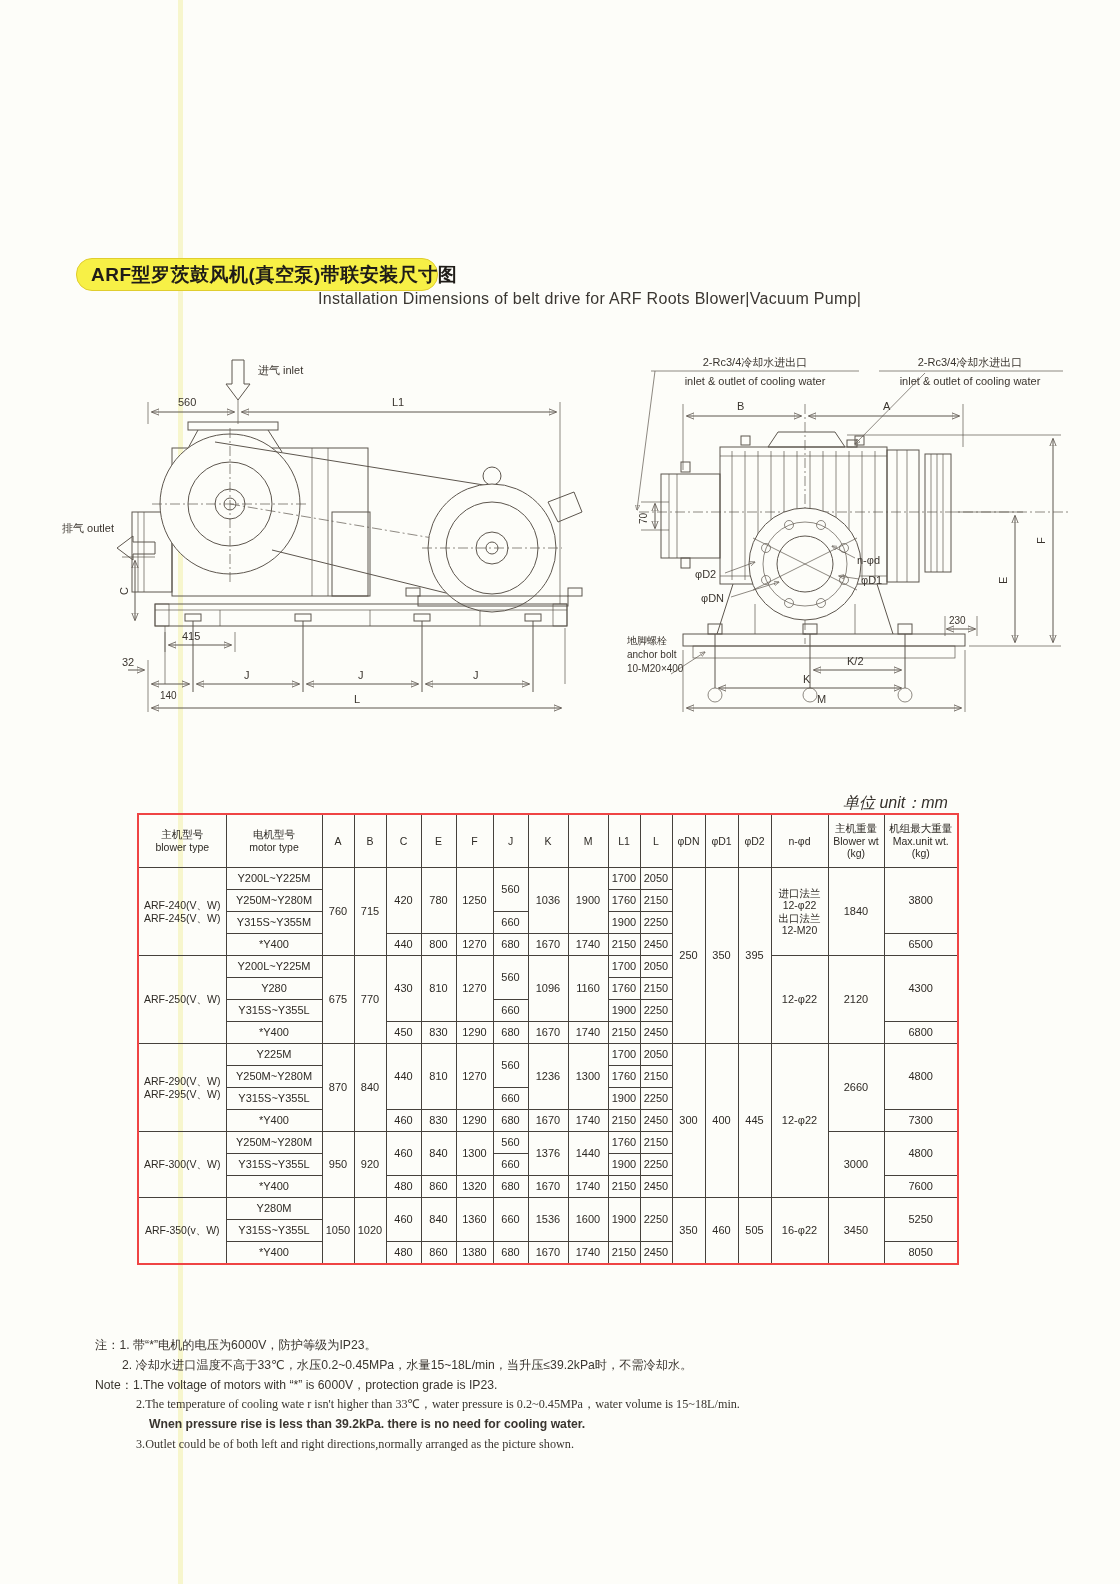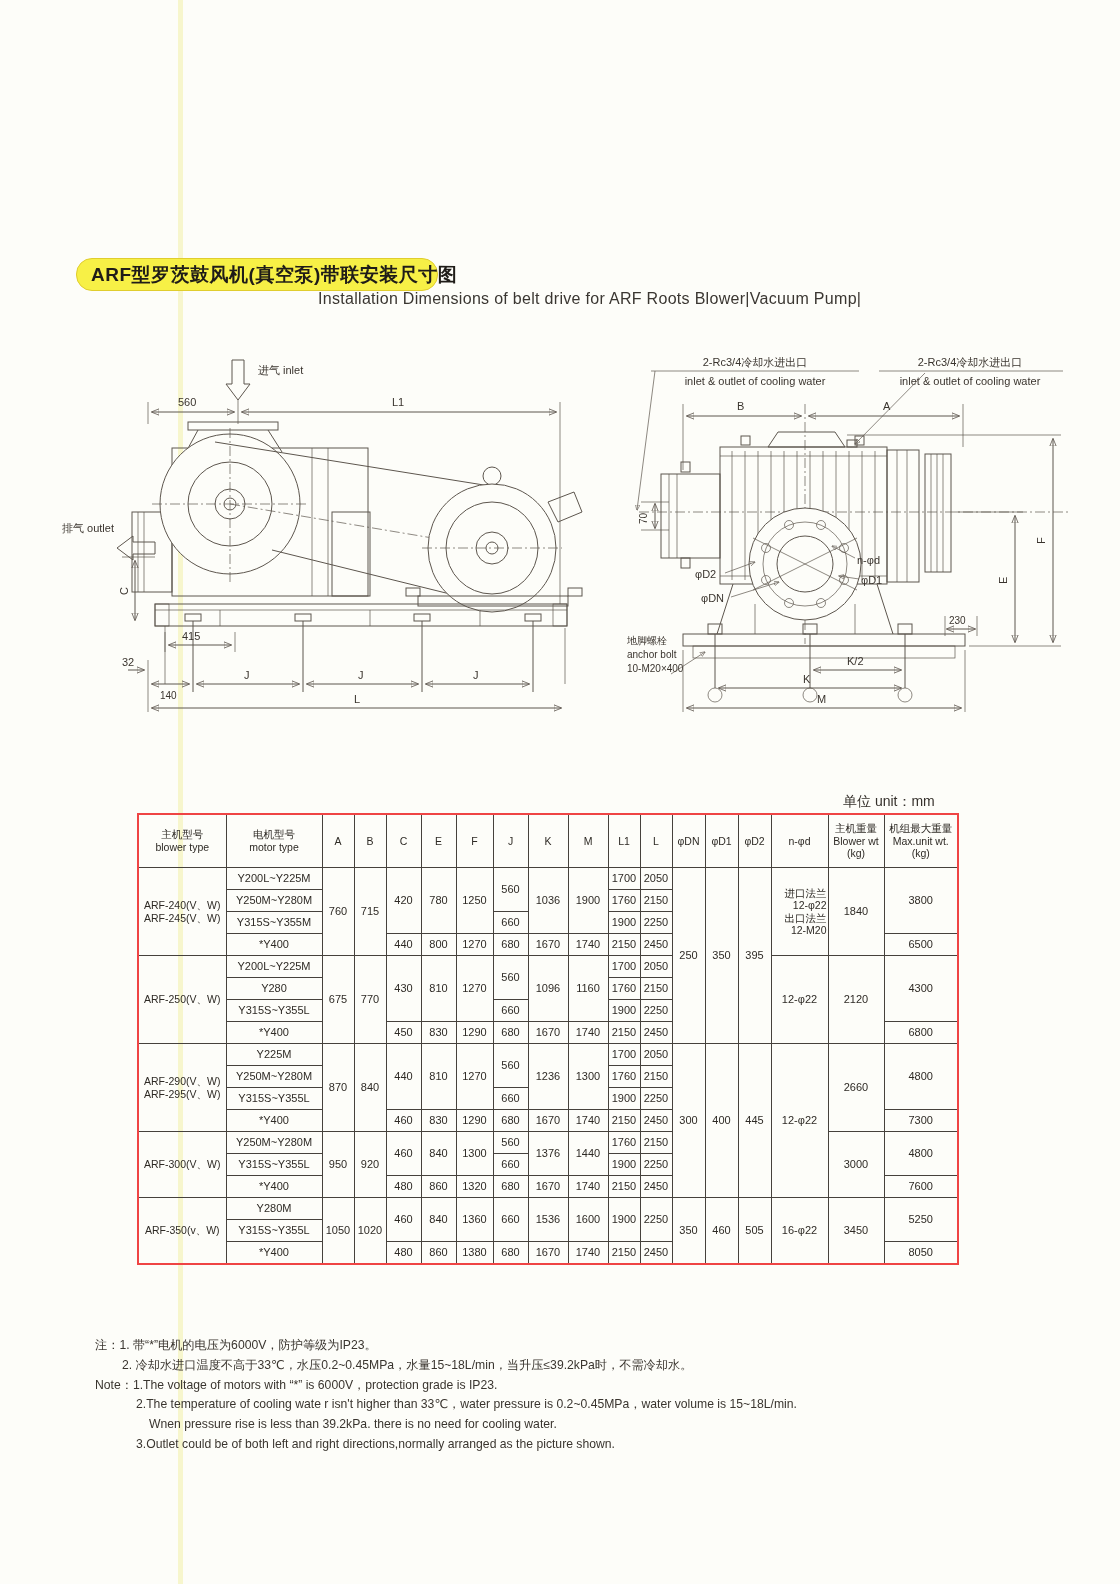--- a/index.html
+++ b/index.html
@@ -5,35 +5,35 @@
   html,body{margin:0;padding:0;}
   body{width:1120px;height:1584px;position:relative;background:#fdfdf9;
        font-family:"Liberation Sans","DejaVu Sans",sans-serif;color:#35302b;overflow:hidden;}
   .abs{position:absolute;}
   
   #scanline{left:178px;top:0;width:5px;height:1584px;background:rgba(238,234,140,.4);}
   
   #title-pill{left:76px;top:258px;width:360px;height:31px;background:#f7f046;border:1px solid #e0cd2e;border-radius:16px;}
   #title-cn{left:91px;top:262px;font-size:19px;font-weight:700;letter-spacing:.5px;color:#1f1c18;}
   #title-en{left:318px;top:290px;font-size:16px;letter-spacing:.3px;color:#3a3631;}
-  #unit-label{left:843px;top:793px;font-size:14px;color:#35302b;}
+  #unit-label{left:843px;top:793px;font-size:16px;color:#35302b;font-style:italic;}
   
   #dim-table{left:137px;top:813px;border-collapse:collapse;table-layout:fixed;width:820px;
              font-size:11px;color:#2e2a25;}
   #dim-table td,#dim-table th{border:1px solid #46413c;text-align:center;vertical-align:middle;
              padding:0 1px;height:21px;white-space:pre-line;line-height:1.22;font-weight:400;}
   #dim-table th{height:52px;font-size:10.5px;}
   #dim-table{border:2px solid #ef4444;}
   #dim-table td.bt{font-size:10.5px;}
-  #dim-table td.fl{font-size:10.5px;line-height:1.18;text-align:right;}
+  #dim-table td.fl{font-size:10.5px;line-height:1.18;}
   
   #notes{left:95px;top:1336px;font-size:12.2px;line-height:1.62;color:#3a352f;}
   #notes .in1{margin-left:27px;}
-  #notes .in2{margin-left:41px;}
-  #notes .in3{margin-left:54px;}
+  #notes .in2{margin-left:41px;font-family:Liberation Serif, serif;}
+  #notes .in3{margin-left:54px;font-weight:bold;}
   
   svg{overflow:visible;}
   svg line,svg path,svg rect,svg circle,svg polyline,svg polygon{stroke:#5d564e;stroke-width:1;fill:none;}
   svg .thin{stroke-width:.7;}
   svg .cl{stroke-dasharray:10 3 2 3;stroke-width:.7;}
   svg .bg{fill:#fdfdf9;}
   svg text{stroke:none;fill:#3a342e;font-size:11px;font-family:"Liberation Sans","DejaVu Sans",sans-serif;}
   svg text.sm{font-size:10px;}
 </style>
 </head>

